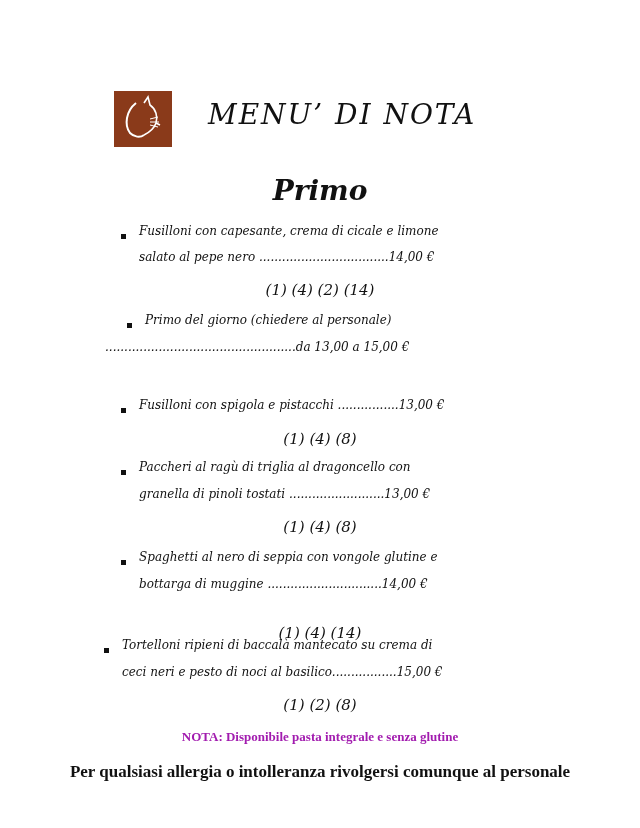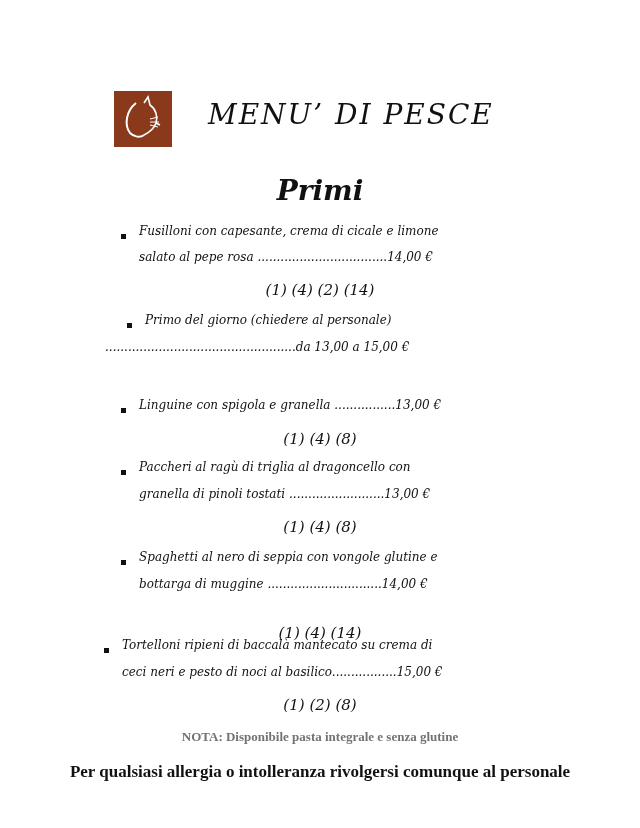--- a/index.html
+++ b/index.html
@@ -8,50 +8,50 @@
   .logo { position:absolute; left:114px; top:91px; width:58px; height:56px; background:#8a3a1a; }
   .logo svg { width:58px; height:56px; display:block; }
   .title { position:absolute; left:208px; top:98px; font-size:28px; font-style:italic;
            font-family:"DejaVu Serif", serif; letter-spacing:2px; }
   .section { position:absolute; left:0; width:640px; top:174px; text-align:center;
              font-size:28px; font-style:italic; font-weight:bold; }
   .line { position:absolute; font-style:italic; font-size:12px; white-space:nowrap;
           font-family:"DejaVu Serif", serif; }
   .bullet { position:absolute; width:5px; height:5px; background:#111; }
   .tags { position:absolute; left:0; width:640px; text-align:center; font-style:italic; font-size:15px; }
-  .note { position:absolute; left:0; width:640px; text-align:center; color:#737373; font-weight:bold;
+  .note { position:absolute; left:0; width:640px; text-align:center; color:#a21caf; font-weight:bold;
           font-size:13px; top:729px; font-family:"Liberation Serif", serif; }
   .allergy { position:absolute; left:0; width:640px; text-align:center; font-weight:bold;
              font-size:17px; top:762px; font-family:"Liberation Serif", serif; }
 </style>
 </head>
 <body>
 
 <div class="logo">
   <svg viewBox="0 0 58 56">
     <path d="M22 12 C12 20 10 34 16 42 C20 46 26 47 30 44" stroke="#fff" stroke-width="2" fill="none"></path>
     <path d="M30 12 L34 6 L36 14 C42 18 44 26 42 32 L46 34 M42 32 C40 38 34 42 30 44" stroke="#fff" stroke-width="1.6" fill="none"></path>
     <path d="M36 28 L44 26 M36 31 L45 31 M36 34 L44 36" stroke="#fff" stroke-width="1" fill="none"></path>
   </svg>
 </div>
-<div class="title">MENU’ DI PESCE</div>
+<div class="title">MENU’ DI NOTA</div>
 
-<div class="section">Primi</div>
+<div class="section">Primo</div>
 
 <div class="bullet" style="left:121px;top:234px"></div>
 <div class="line" style="left:139px;top:224px">Fusilloni con capesante, crema di cicale e limone</div>
-<div class="line" style="left:139px;top:250px">salato al pepe rosa ..................................14,00 €</div>
+<div class="line" style="left:139px;top:250px">salato al pepe nero ..................................14,00 €</div>
 <div class="tags" style="top:281px">(1)    (4)  (2)   (14)</div>
 
 <div class="bullet" style="left:127px;top:323px"></div>
 <div class="line" style="left:145px;top:313px">Primo del giorno (chiedere al personale)</div>
 <div class="line" style="left:105px;top:340px">..................................................da 13,00 a 15,00 €</div>
 
 <div class="bullet" style="left:121px;top:408px"></div>
-<div class="line" style="left:139px;top:398px">Linguine con spigola e granella ................13,00 €</div>
+<div class="line" style="left:139px;top:398px">Fusilloni con spigola e pistacchi ................13,00 €</div>
 <div class="tags" style="top:430px">(1)   (4)  (8)</div>
 
 <div class="bullet" style="left:121px;top:470px"></div>
 <div class="line" style="left:139px;top:460px">Paccheri al ragù di triglia al dragoncello con</div>
 <div class="line" style="left:139px;top:487px">granella di pinoli tostati .........................13,00 €</div>
 <div class="tags" style="top:518px">(1)   (4) (8)</div>
 
 <div class="bullet" style="left:121px;top:560px"></div>
 <div class="line" style="left:139px;top:550px">Spaghetti  al nero di seppia con vongole glutine e</div>
 <div class="line" style="left:139px;top:577px">bottarga di muggine ..............................14,00 €</div>

